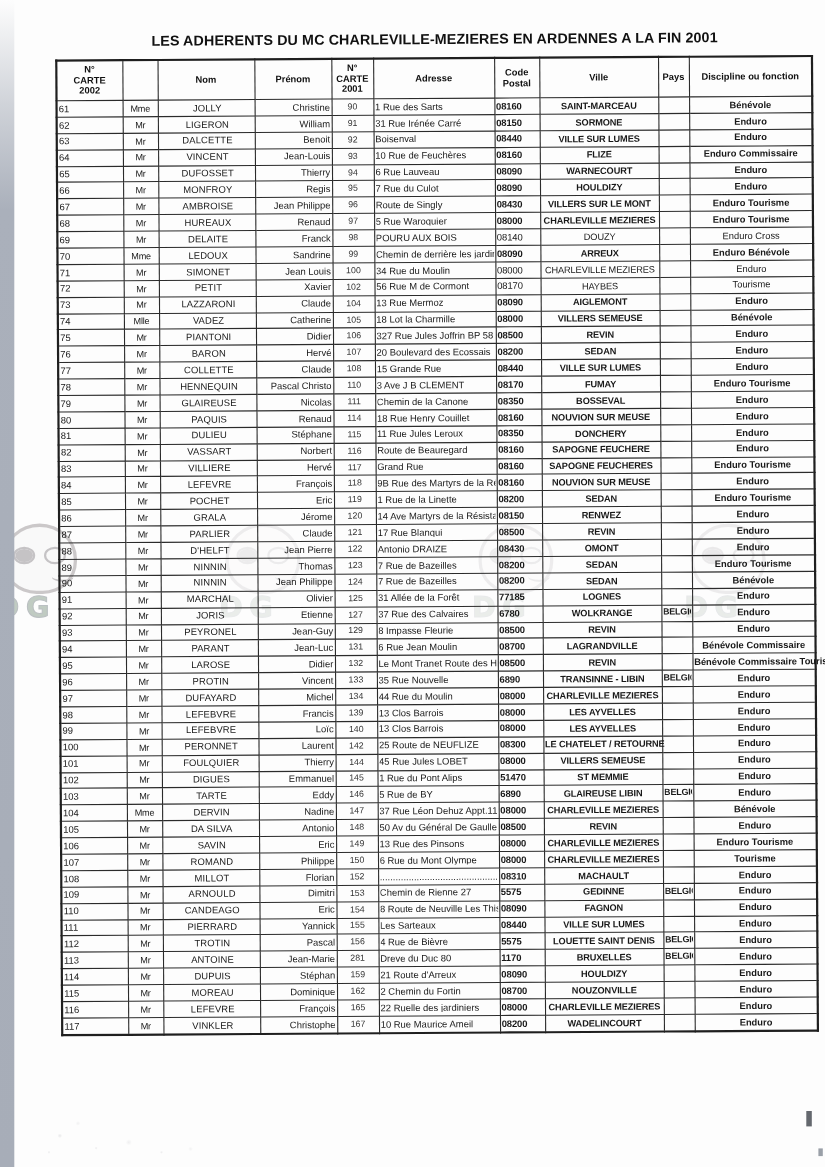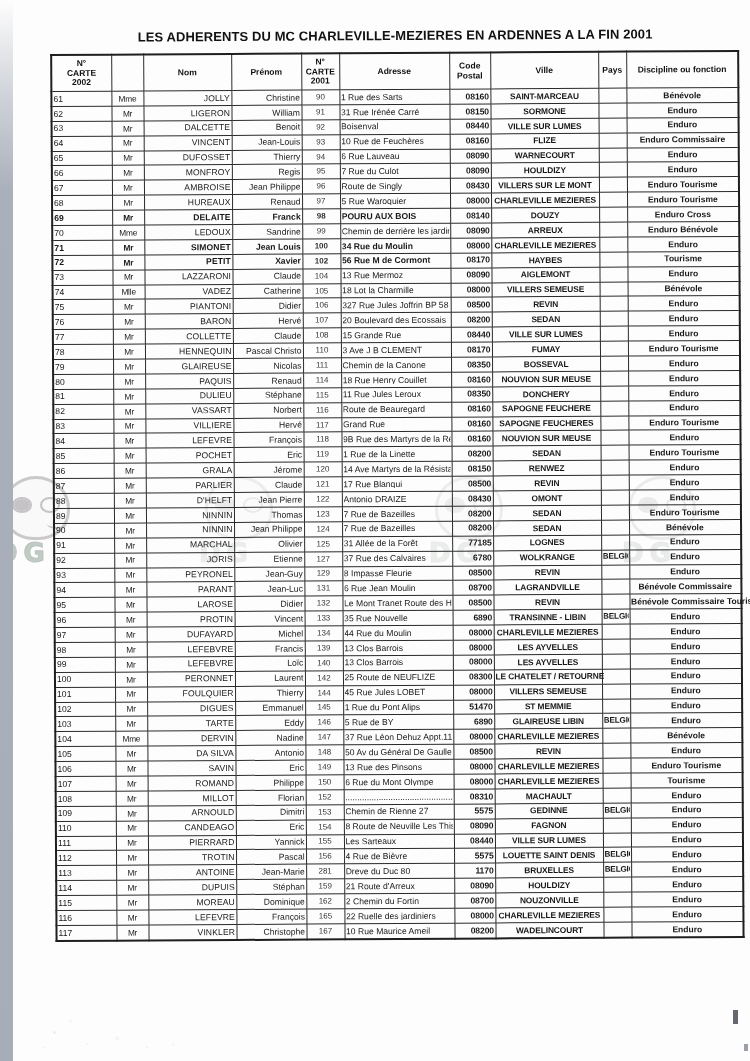--- a/index.html
+++ b/index.html
@@ -66,31 +66,31 @@
   col.c-prenom{width:70px;} col.c-num2001{width:38px;} col.c-adresse{width:110px;}
   col.c-cp{width:41px;} col.c-ville{width:108px;} col.c-pays{width:28px;} col.c-discipline{width:112px;}
   th,td{border:1px solid #2b2b2b;padding:0 1px;overflow:visible;}
   thead th{
     font-size:8.5px;font-weight:bold;text-align:center;vertical-align:middle;
     white-space:pre-line;line-height:1.12;height:33px;padding:1px 0;color:#101010;
   }
   tbody td{height:13.9px;font-size:8.6px;line-height:1;vertical-align:middle;color:#181818;}
   td.col-num2002{text-align:left;}
   td.col-title{text-align:center;font-size:8.3px;letter-spacing:-.2px;}
-  td.col-nom{text-align:right;padding-left:3px;letter-spacing:.1px;}
+  td.col-nom{text-align:center;padding-left:3px;letter-spacing:.1px;}
   td.col-prenom{text-align:right;padding-left:2px;}
   td.col-num2001{text-align:center;font-size:8px;color:#333;}
   td.col-adresse{text-align:left;}
-  td.col-cp{text-align:right;font-weight:bold;letter-spacing:-.1px;}
+  td.col-cp{text-align:left;font-weight:bold;letter-spacing:-.1px;}
   td.col-ville{text-align:center;font-weight:bold;font-size:8.4px;white-space:nowrap;letter-spacing:-.1px;}
   td.col-pays{text-align:center;}
   td.col-discipline{text-align:center;font-weight:bold;font-size:8.5px;white-space:nowrap;}
   .clip{overflow:hidden;white-space:nowrap;width:100%;}
   .clip-center{text-align:center;font-weight:bold;font-size:8.2px;letter-spacing:-.2px;}
-  tr.bold-row td{font-weight:bold;margin-left:23px;}
+  tr.bold-row td{font-weight:normal;margin-left:23px;}
 </style>
 </head>
 <body>
 
 <div class="scan-page">
 
   <div class="wm-band">
     <div class="wm-unit u0">
       <div class="wm-face">
           <div class="wm-mouth"></div>

